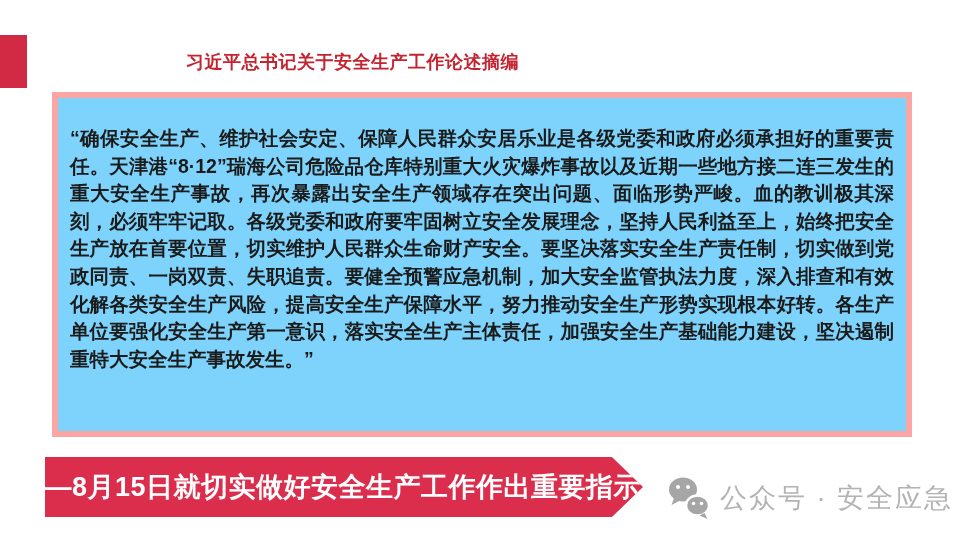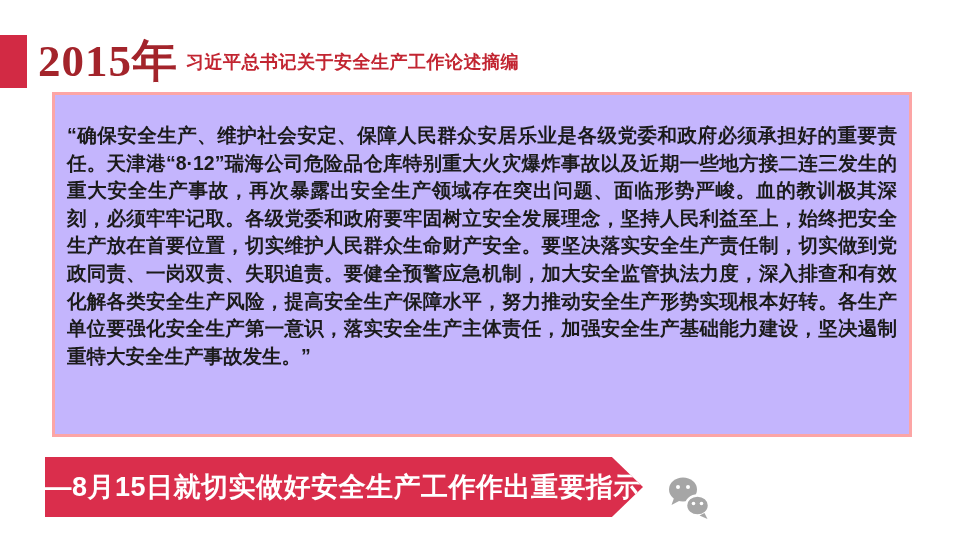--- a/index.html
+++ b/index.html
@@ -50,23 +50,23 @@
     white-space: nowrap;
   }
 
   
   .quote-box {
     position: absolute;
     left: 52px;
     top: 92px;
     width: 860px;
     height: 345px;
-    border: 3px solid #fca5a5;
+    border: 6px solid #fca5a5;
     box-sizing: border-box;
-    background: #c4b5fd;
+    background: #7dd3fc;
   }
   .quote-text {
     position: absolute;
     left: 12px;
     right: 12px;
     top: 27px;
     margin: 0;
     font-weight: 700;
     font-size: 19.5px;
     line-height: 27.6px;
@@ -118,21 +118,20 @@
     letter-spacing: 2px;
     white-space: nowrap;
   }
 </style>
 </head>
 <body>
 
 <div class="slide">
 
   <div class="accent-block"></div>
-  <div class="year-label">2015年</div>
   <div class="header-title">习近平总书记关于安全生产工作论述摘编</div>
 
   <div class="quote-box">
     <p class="quote-text">“确保安全生产、维护社会安定、保障人民群众安居乐业是各级党委和政府必须承担好的重要责任。天津港“8·12”瑞海公司危险品仓库特别重大火灾爆炸事故以及近期一些地方接二连三发生的重大安全生产事故，再次暴露出安全生产领域存在突出问题、面临形势严峻。血的教训极其深刻，必须牢牢记取。各级党委和政府要牢固树立安全发展理念，坚持人民利益至上，始终把安全生产放在首要位置，切实维护人民群众生命财产安全。要坚决落实安全生产责任制，切实做到党政同责、一岗双责、失职追责。要健全预警应急机制，加大安全监管执法力度，深入排查和有效化解各类安全生产风险，提高安全生产保障水平，努力推动安全生产形势实现根本好转。各生产单位要强化安全生产第一意识，落实安全生产主体责任，加强安全生产基础能力建设，坚决遏制重特大安全生产事故发生。”</p>
   </div>
 
   <div class="banner">
     <span class="banner-text">——8月15日就切实做好安全生产工作作出重要指示</span>
   </div>
 
@@ -146,15 +145,16 @@
       <circle cx="10" cy="11" r="2" fill="#ffffff"></circle>
       <circle cx="20" cy="11" r="2" fill="#ffffff"></circle>
 
       <g>
         <ellipse cx="29.5" cy="29.5" rx="11.5" ry="10" fill="#a6a6a6" stroke="#ffffff" stroke-width="2.5"></ellipse>
         <path d="M36.5 37 L39.5 43 L31.5 39.5 Z" fill="#a6a6a6"></path>
       </g>
       <circle cx="25.5" cy="27.5" r="1.8" fill="#ffffff"></circle>
       <circle cx="33.5" cy="27.5" r="1.8" fill="#ffffff"></circle>
     </svg>
+    <span class="watermark-text">公众号 · 安全应急</span>
   </div>
 
 </div>
 
 </body></html>

